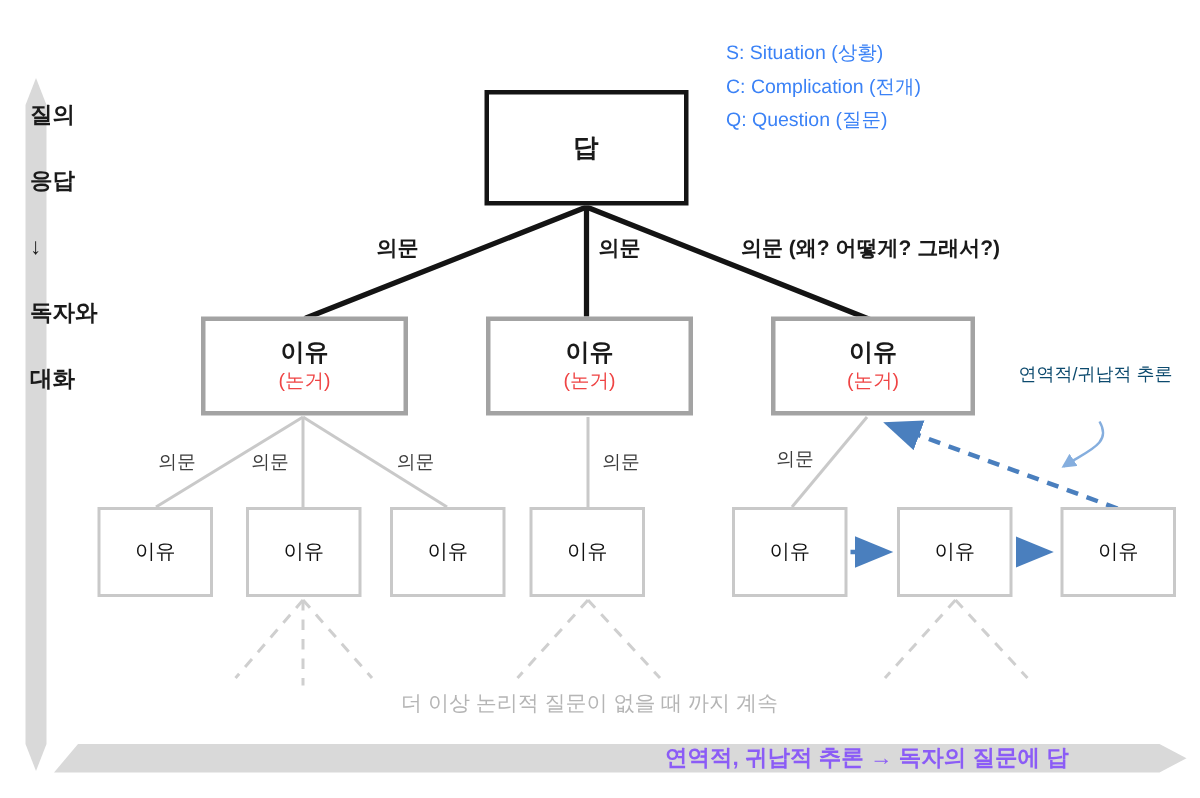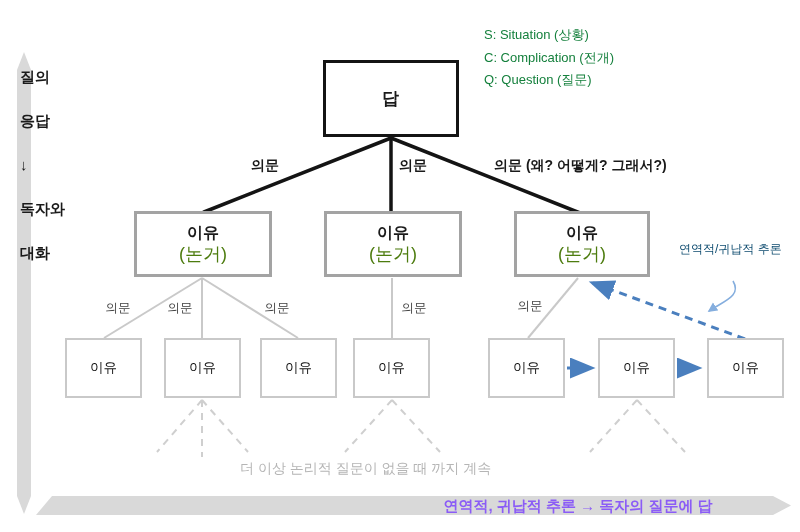--- a/index.html
+++ b/index.html
@@ -18,45 +18,45 @@
     display:flex;align-items:center;justify-content:center;
     font-weight:bold;font-size:17px;letter-spacing:1px;
   }
   .reason-box{
     top:211px;width:138px;height:66px;
     border:3px solid #a3a3a3;background:#fff;box-sizing:border-box;
     display:flex;flex-direction:column;align-items:center;justify-content:center;
     line-height:1.25;
   }
   .reason-box .ttl{font-weight:bold;font-size:16px;}
-  .reason-box .sub{font-size:18px;color:#4d7c0f;}
+  .reason-box .sub{font-size:13px;color:#ef4444;}
   .leaf-box{
     top:338px;width:77px;height:60px;
     border:2px solid #c9c9c9;background:#fff;box-sizing:border-box;
     display:flex;align-items:center;justify-content:center;
     font-size:13.5px;color:#111;
   }
 
   
   .sidebar-text{
     left:20px;top:66px;width:72px;text-align:left;
     font-weight:bold;font-size:15px;line-height:22px;color:#1a1a1a;white-space:pre-line;
   }
   .intro-legend{left:484px;top:24px;width:240px;}
   .intro-legend .ttl{
     font-weight:bold;font-size:15px;text-decoration:underline;
     text-underline-offset:3px;margin-bottom:11px;letter-spacing:.5px;
   }
-  .intro-legend .itm{font-size:13px;line-height:22.5px;color:#15803d;}
+  .intro-legend .itm{font-size:13px;line-height:22.5px;color:#3b82f6;}
   .q-bold{font-weight:bold;font-size:14px;text-align:center;width:54px;top:157px;}
   .q-ext{font-weight:bold;font-size:14px;left:494px;top:157px;white-space:nowrap;}
   .q-small{font-size:12.5px;color:#3d3d3d;width:44px;text-align:center;top:300px;}
   .inference-note{left:679px;top:241px;font-size:12px;color:#0c4a6e;white-space:nowrap;}
   .continue-note{
-    left:240px;top:460px;width:306px;
+    left:240px;top:460px;width:306px;text-align:center;
     font-size:14px;color:#b5b5b5;white-space:nowrap;
   }
   .bottom-bar-label{
     left:400px;top:496px;width:356px;text-align:center;
     font-weight:bold;font-size:15px;color:#8b5cf6;line-height:19px;white-space:nowrap;
   }
 </style>
 </head>
 <body>
 

